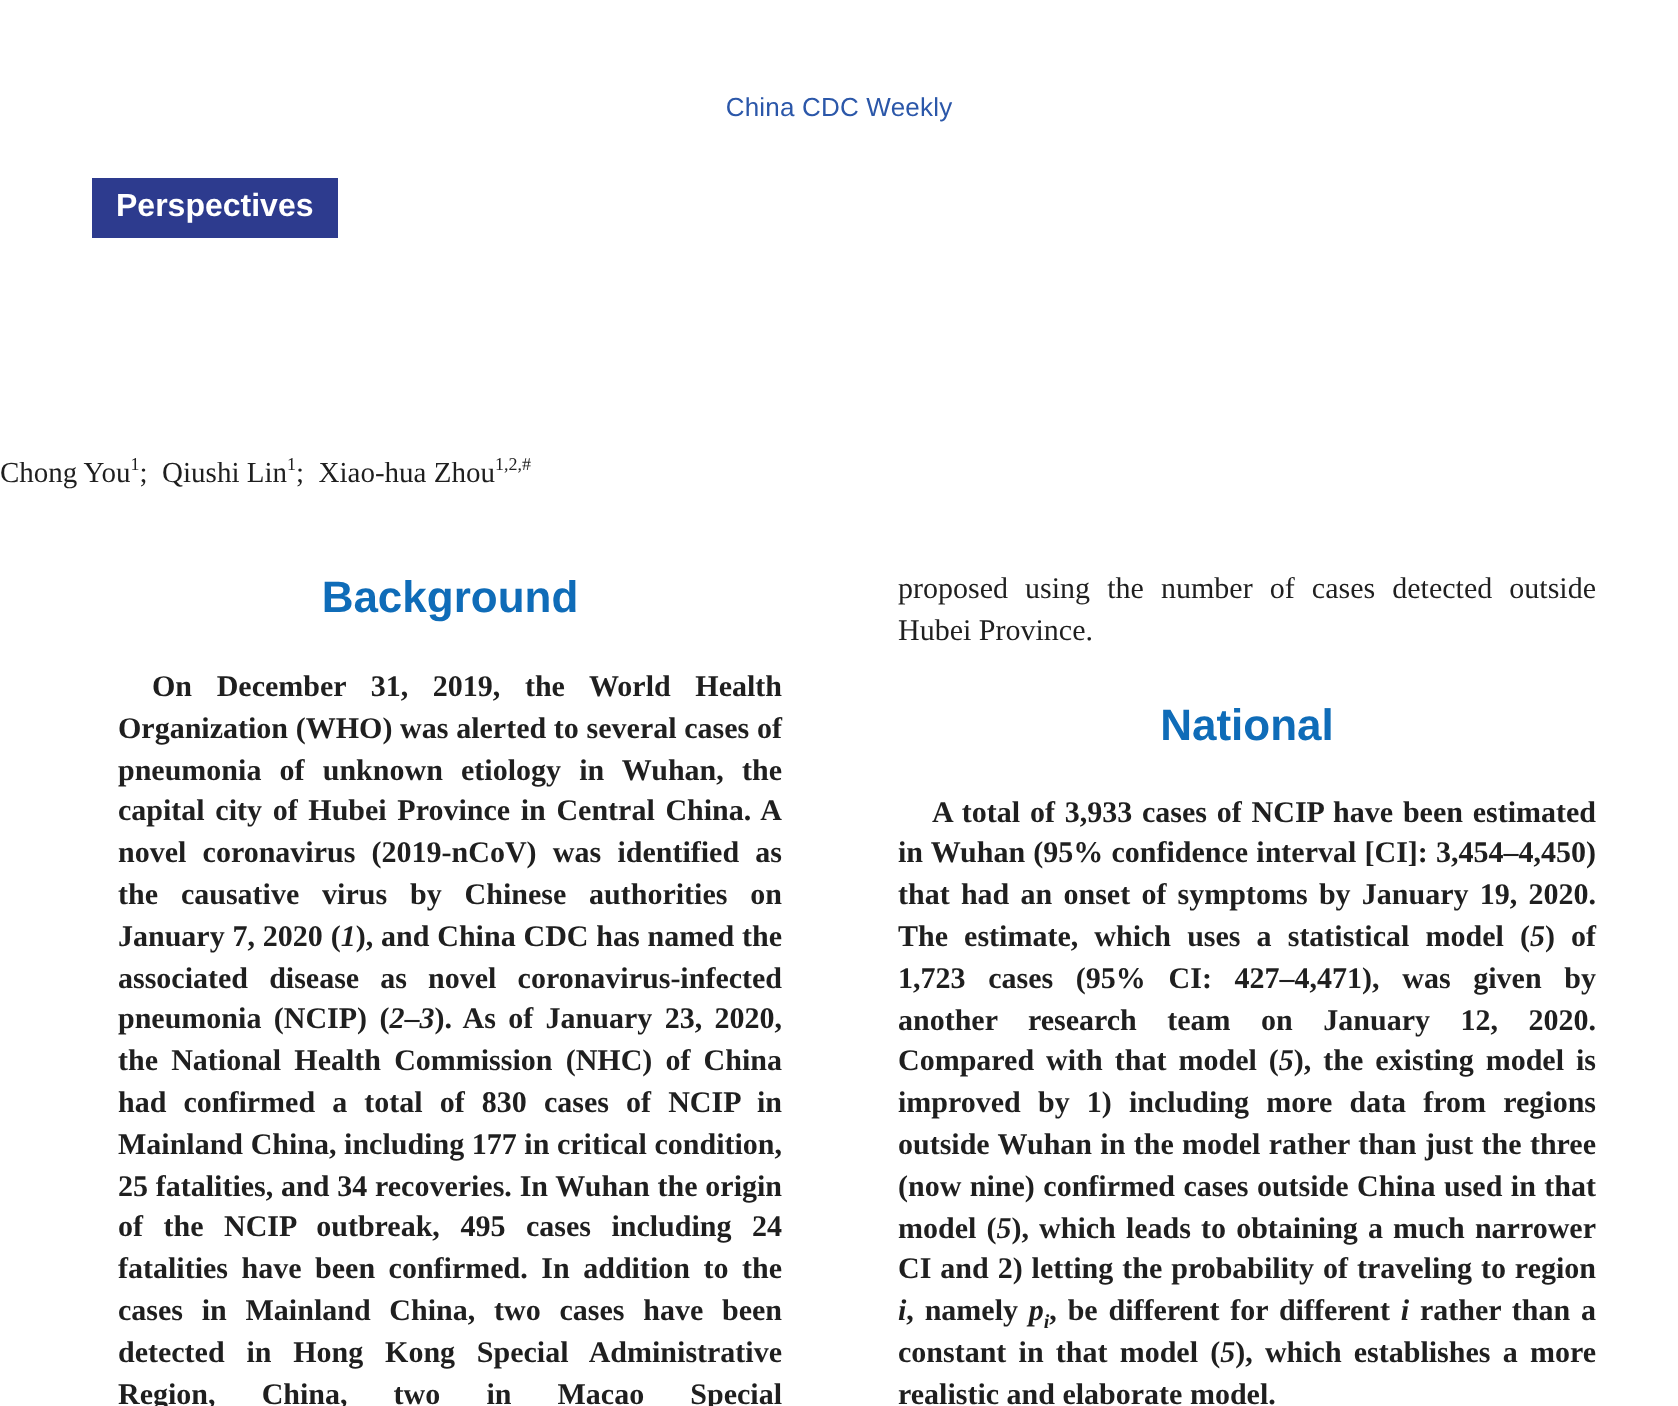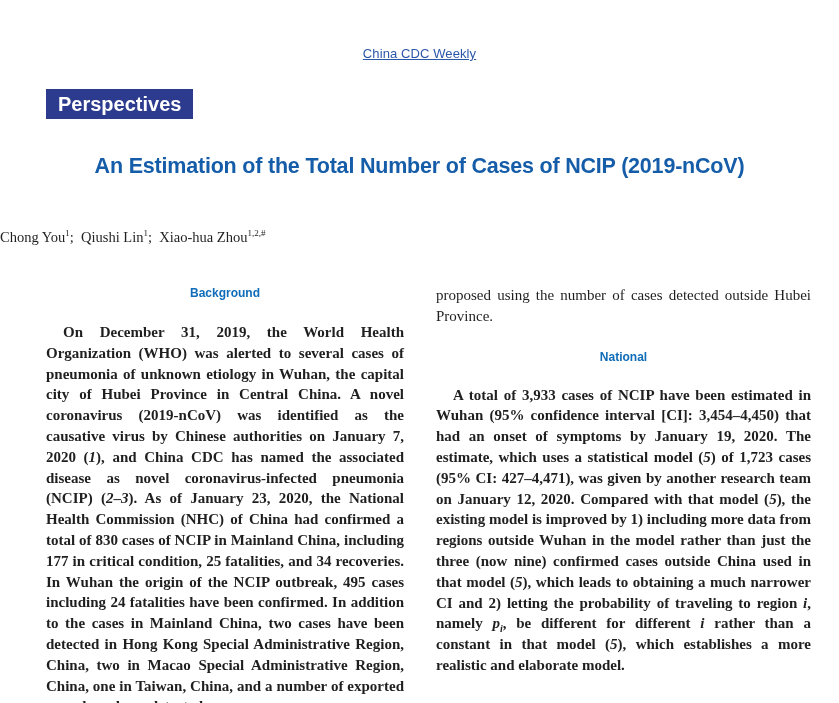--- a/index.html
+++ b/index.html
@@ -9,29 +9,28 @@
     font-family: "Liberation Serif", serif;
   }
   .page { position: relative; width: 839px; height: 703px; background: var(--page-bg, #ffffff); }
 
   .journal {
     position: absolute; top: 46px; left: 0; width: 100%;
     text-align: center;
     font-family: "Liberation Sans", sans-serif;
     font-size: 13px; letter-spacing: 0.1px;
     color: var(--journal-blue, #2B57A9);
-    text-decoration: underline;
   }
 
   .badge {
     position: absolute; top: 89px; left: 46px; height: 30px;
     background: var(--badge-bg, #2D3B8E);
     color: var(--badge-text, #ffffff);
     font-family: "Liberation Sans", sans-serif;
-    font-weight: bold; font-size: 20px;
+    font-weight: bold; font-size: 16px;
     display: inline-flex; align-items: center; padding: 0 12px;
   }
 
   .title {
     position: absolute; top: 151px; left: 20px; right: 20px; margin: 0;
     text-align: center;
     font-family: "Liberation Sans", sans-serif;
     font-weight: 700; font-size: 21.5px; line-height: 30px; letter-spacing: -0.2px;
     color: var(--title-blue, #155DA9);
   }
@@ -47,47 +46,46 @@
   .columns {
     position: absolute; top: 283px; left: 46px;
     display: flex; gap: 32px;
   }
   .col-left  { width: 358px; }
   .col-right { width: 375px; }
 
   .sec {
     margin: 3px 0 22px; text-align: center;
     font-family: "Liberation Sans", sans-serif;
-    font-weight: 700; font-size: 12px;
+    font-weight: 700; font-size: 22px;
     color: var(--heading-blue, #0F6CB8);
   }
   .col-right .sec { margin: 23px 0 21px; }
 
   .body {
-    margin: 0; text-align: justify;
+    margin: 13px; text-align: justify;
     font-size: 15px; line-height: 20.8px;
     color: var(--body-text, #1F1F1F);
   }
   .body sub { font-size: 10px; line-height: 0; }
   .ind  { text-indent: 17px; font-weight: bold; }
   .cont { margin-top: 2px; }
 </style>
 </head>
 <body>
 
 <div class="page">
 
   <div class="journal">China CDC Weekly</div>
 
   <div class="badge">
     <span>Perspectives</span>
   </div>
 
   <h1 class="title">
-    <span class="tl">An Estimation of the Total Number of Cases of NCIP (2019-nCoV)</span>
   </h1>
 
   <div class="authors">Chong You<sup>1</sup>; &nbsp;Qiushi Lin<sup>1</sup>; &nbsp;Xiao-hua Zhou<sup>1,2,#</sup></div>
 
   <div class="columns">
 
     <div class="col col-left">
       <h2 class="sec">Background</h2>
       <p class="body ind">On December 31, 2019, the World Health Organization (WHO) was alerted to several cases of pneumonia of unknown etiology in Wuhan, the capital city of Hubei Province in Central China. A novel coronavirus (2019-nCoV) was identified as the causative virus by Chinese authorities on January 7, 2020 (<i>1</i>), and China CDC has named the associated disease as novel coronavirus-infected pneumonia (NCIP) (<i>2</i>–<i>3</i>). As of January 23, 2020, the National Health Commission (NHC) of China had confirmed a total of 830 cases of NCIP in Mainland China, including 177 in critical condition, 25 fatalities, and 34 recoveries. In Wuhan the origin of the NCIP outbreak, 495 cases including 24 fatalities have been confirmed. In addition to the cases in Mainland China, two cases have been detected in Hong Kong Special Administrative Region, China, two in Macao Special Administrative Region, China, one in Taiwan, China, and a number of exported cases have been detected</p>
     </div>

